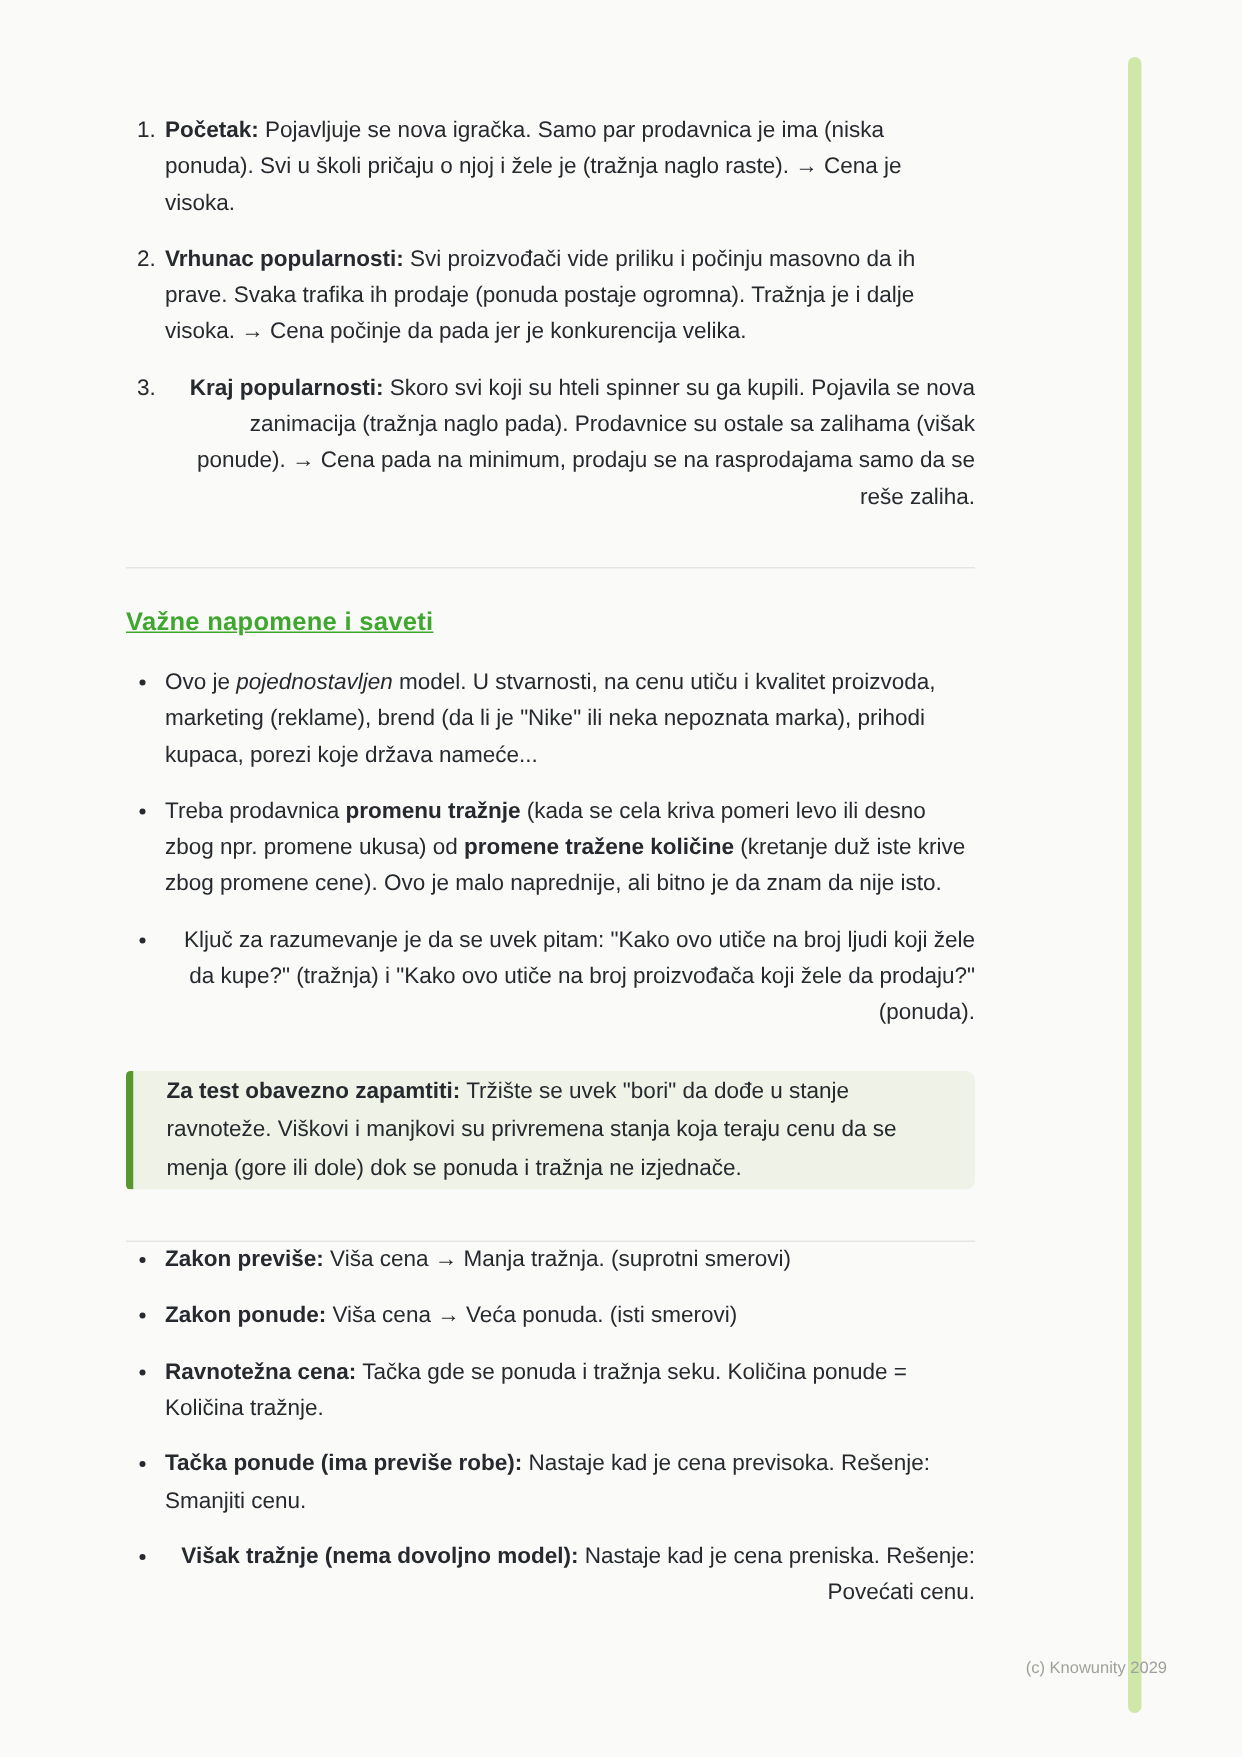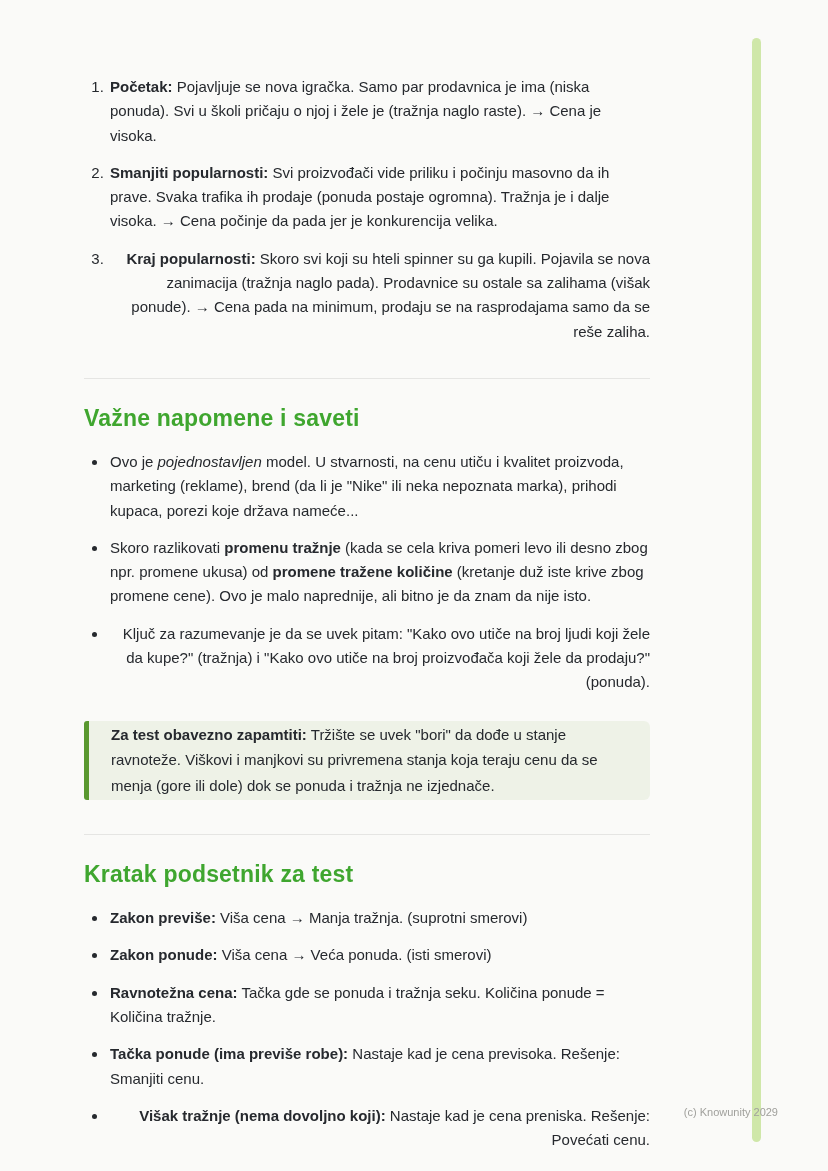--- a/index.html
+++ b/index.html
@@ -40,24 +40,25 @@
   ol.numbered li:last-child, ul.bullets li:last-child{margin-bottom:0;text-align:right;}
   strong{font-weight:700;}
   em{}
   hr.divider{
     border:none;
     border-top:1px solid var(--divider);
     margin:34px 0 0 0;
   }
   h2.section-title{
     color:var(--heading-green);
-    font-size:23px;
+    font-size:17px;
     font-weight:700;
     margin:26px 0 18px 0;
     letter-spacing:.2px;
+    text-decoration:underline;
   }
   .callout{
     margin-top:26px;
     background:var(--callout-bg);
     border-left:5px solid var(--callout-border);
     border-radius:3px 6px 6px 3px;
     padding:1px 22px;
   }
   .callout p{
     margin:0;
@@ -83,47 +84,46 @@
     white-space:nowrap;
   }
 </style>
 </head>
 <body>
 
 <div class="content">
 
   <ol class="numbered">
     <li><strong>Početak:</strong><span> Pojavljuje se nova igračka. Samo par prodavnica je ima (niska ponuda). Svi u školi pričaju o njoj i žele je (tražnja naglo raste). → Cena je visoka.</span></li>
-    <li><strong>Smanjiti popularnosti:</strong><span> Svi proizvođači vide priliku i počinju masovno da ih prave. Svaka trafika ih prodaje (ponuda postaje ogromna). Tražnja je i dalje visoka. → Cena počinje da pada jer je konkurencija velika.</span></li>
+    <li><strong>Vrhunac popularnosti:</strong><span> Svi proizvođači vide priliku i počinju masovno da ih prave. Svaka trafika ih prodaje (ponuda postaje ogromna). Tražnja je i dalje visoka. → Cena počinje da pada jer je konkurencija velika.</span></li>
     <li><strong>Kraj popularnosti:</strong><span> Skoro svi koji su hteli spinner su ga kupili. Pojavila se nova zanimacija (tražnja naglo pada). Prodavnice su ostale sa zalihama (višak ponude). → Cena pada na minimum, prodaju se na rasprodajama samo da se reše zaliha.</span></li>
   </ol>
 
   <hr class="divider">
 
   <h2 class="section-title">Važne napomene i saveti</h2>
 
   <ul class="bullets">
     <li><span>Ovo je </span><em>pojednostavljen</em><span> model. U stvarnosti, na cenu utiču i kvalitet proizvoda, marketing (reklame), brend (da li je "Nike" ili neka nepoznata marka), prihodi kupaca, porezi koje država nameće...</span></li>
-    <li><span>Skoro razlikovati </span><strong>promenu tražnje</strong><span> (kada se cela kriva pomeri levo ili desno zbog npr. promene ukusa) od </span><strong>promene tražene količine</strong><span> (kretanje duž iste krive zbog promene cene). Ovo je malo naprednije, ali bitno je da znam da nije isto.</span></li>
+    <li><span>Treba prodavnica </span><strong>promenu tražnje</strong><span> (kada se cela kriva pomeri levo ili desno zbog npr. promene ukusa) od </span><strong>promene tražene količine</strong><span> (kretanje duž iste krive zbog promene cene). Ovo je malo naprednije, ali bitno je da znam da nije isto.</span></li>
     <li><span>Ključ za razumevanje je da se uvek pitam: "Kako ovo utiče na broj ljudi koji žele da kupe?" (tražnja) i "Kako ovo utiče na broj proizvođača koji žele da prodaju?" (ponuda).</span></li>
   </ul>
 
   <div class="callout">
     <p><strong>Za test obavezno zapamtiti:</strong><span> Tržište se uvek "bori" da dođe u stanje ravnoteže. Viškovi i manjkovi su privremena stanja koja teraju cenu da se menja (gore ili dole) dok se ponuda i tražnja ne izjednače.</span></p>
   </div>
 
   <hr class="divider">
 
-  <h2 class="section-title">Kratak podsetnik za test</h2>
 
   <ul class="bullets">
     <li><strong>Zakon previše:</strong><span> Viša cena → Manja tražnja. (suprotni smerovi)</span></li>
     <li><strong>Zakon ponude:</strong><span> Viša cena → Veća ponuda. (isti smerovi)</span></li>
     <li><strong>Ravnotežna cena:</strong><span> Tačka gde se ponuda i tražnja seku. Količina ponude = Količina tražnje.</span></li>
     <li><strong>Tačka ponude (ima previše robe):</strong><span> Nastaje kad je cena previsoka. Rešenje: Smanjiti cenu.</span></li>
-    <li><strong>Višak tražnje (nema dovoljno koji):</strong><span> Nastaje kad je cena preniska. Rešenje: Povećati cenu.</span></li>
+    <li><strong>Višak tražnje (nema dovoljno model):</strong><span> Nastaje kad je cena preniska. Rešenje: Povećati cenu.</span></li>
   </ul>
 
 </div>
 
 <div class="edge-bar"></div>
 
 <div class="watermark">(c) Knowunity 2029</div>
 
 </body></html>

